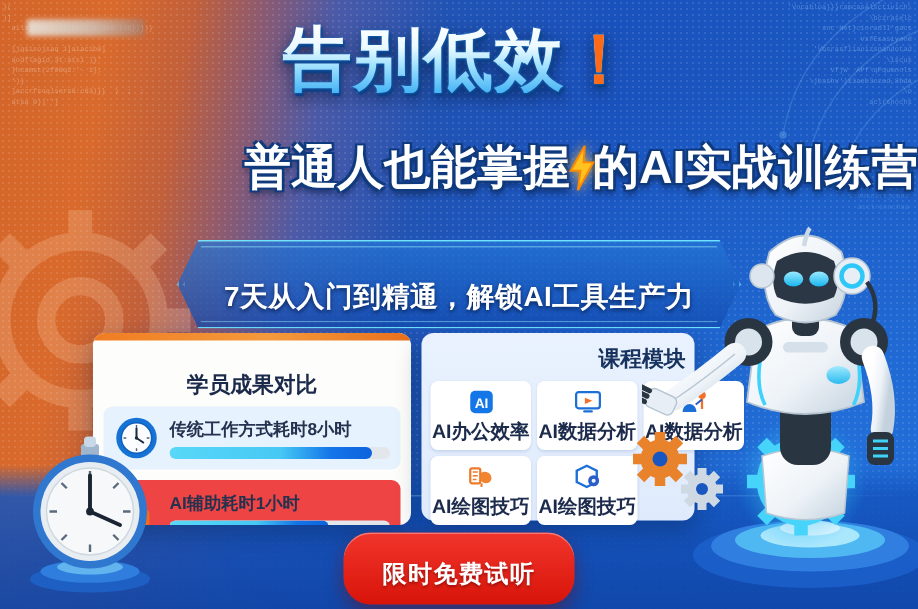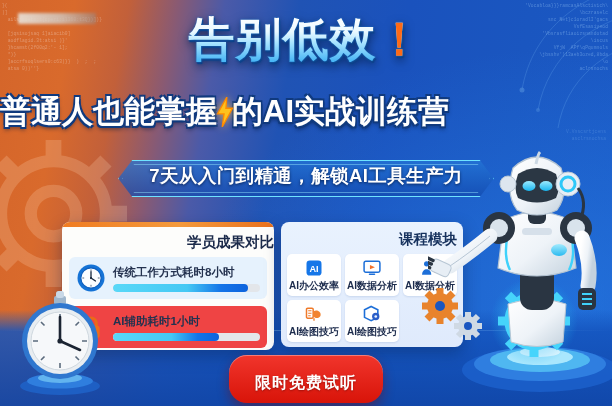--- a/index.html
+++ b/index.html
@@ -54,39 +54,39 @@
     font-size: 46px; font-weight: bold; letter-spacing: 1px;
     color: #eaf8ff;
     background: linear-gradient(180deg,#ffffff 0%, #eaf9ff 34%, #a8e4ff 58%, #45b4f5 100%);
     -webkit-background-clip: text; background-clip: text; -webkit-text-fill-color: transparent;
     filter: drop-shadow(0 0 1px #1d6fc4) drop-shadow(1px 2px 0 #0b3f86) drop-shadow(0 3px 5px rgba(3,26,66,.6));
     line-height: 1;
   }
   .headline .bang { -webkit-text-fill-color: #ff6a16; color:#ff6a16; background: none; }
 
   .subline {
-    position: absolute; left: 0; right: 0; top: 95px; text-align: left;
+    position: absolute; left: 0; right: 0; top: 95px; text-align: right;
     font-size: 31px; font-weight: bold; color: #ffffff; line-height: 1.1;
     letter-spacing: 0px;
     text-shadow:
       -1.6px -1.6px 0 #103a7e, 1.6px -1.6px 0 #103a7e,
       -1.6px 1.6px 0 #103a7e, 1.6px 1.6px 0 #103a7e,
       0 3px 4px rgba(4,22,56,.65);
     white-space: nowrap;
   }
   .bolt {
     display: inline-block; width: 20px; height: 30px; vertical-align: -5px;
     margin: 0 -3px 0 -2px;
     filter: drop-shadow(0 0 4px rgba(255,190,60,.9));
   }
 
   
   .tagline-wrap { position: absolute; left: 0; right: 0; top: 160px; display: flex; justify-content: center; }
   .tagline {
-    position: relative; padding: 2px 30px 8px;
+    position: relative; padding: 24px 30px 8px;
     font-size: 18.5px; font-weight: bold; color: #fff; white-space: nowrap;
     letter-spacing: .4px;
     background: linear-gradient(180deg, rgba(36,118,215,.72), rgba(18,74,175,.72));
     border: 1.6px solid #6fe3ff;
     clip-path: polygon(14px 0, calc(100% - 14px) 0, 100% 50%, calc(100% - 14px) 100%, 14px 100%, 0 50%);
     text-shadow: 0 1px 3px rgba(0,20,60,.8);
     box-shadow: 0 0 14px rgba(90,210,255,.45);
   }
   .tagline::after {
     content:""; position:absolute; inset:3px;
@@ -97,22 +97,22 @@
 
   
   .card-left {
     position: absolute; left: 62px; top: 222px; width: 212px; height: 128px;
     background: #fdfdfb; border-radius: 8px;
     box-shadow: 0 6px 16px rgba(6,28,70,.35);
     overflow: hidden;
   }
   .card-left .strip { height: 5px; background: linear-gradient(90deg,#f07c22,#f49a3c 55%,#e8701c); }
   .card-left h3 {
-    text-align: right; font-size: 14.5px; font-weight: bold; color: #1b2a4a;
-    margin: 6px 0 5px;
+    text-align: center; font-size: 14.5px; font-weight: bold; color: #1b2a4a;
+    margin: 20px 0 5px;
   }
   .metric {
     display: flex; align-items: center; gap: 7px;
     margin: 0 7px 7px; padding: 6px 7px; border-radius: 6px;
   }
   .metric.cool { background: #e6f2fd; }
   .metric.warm { background: #ef4444; }
   .metric .ico { flex: 0 0 auto; width: 30px; height: 30px; }
   .metric .body { flex: 1 1 auto; }
   .metric .lbl { font-size: 11.5px; font-weight: bold; color: #24324f; margin-bottom: 4px; white-space: nowrap; }
@@ -129,21 +129,21 @@
     padding: 5px 6px 6px;
   }
   .card-right h3 { text-align: right; font-size: 14.5px; font-weight: bold; color: #17325e; margin: 3px 0 5px; }
   .grid { display: grid; grid-template-columns: repeat(3, 1fr); gap: 4px; }
   .tile {
     background: #fff; border-radius: 5px; padding: 4px 1px 3px;
     display: flex; flex-direction: column; align-items: center; gap: 1px;
     box-shadow: 0 1px 2px rgba(20,60,130,.12);
   }
   .tile .tico { width: 20px; height: 20px; }
-  .tile .tlbl { font-size: 10px; font-weight: bold; color: #1c2b4c; white-space: nowrap; }
+  .tile .tlbl { font-size: 13px; font-weight: bold; color: #1c2b4c; white-space: nowrap; }
 
   
   .cta {
     position: absolute; left: 50%; transform: translateX(-50%); top: 355px;
     padding: 18px 26px 9px; border-radius: 18px;
     background: linear-gradient(180deg,#f1352c,#d81409);
     color: #fff; font-size: 16px; font-weight: bold; letter-spacing: 1px;
     border: none; cursor: pointer;
     box-shadow: 0 5px 12px rgba(120,10,8,.45), inset 0 1px 0 rgba(255,255,255,.35);
     text-shadow: 0 1px 2px rgba(90,0,0,.5);

